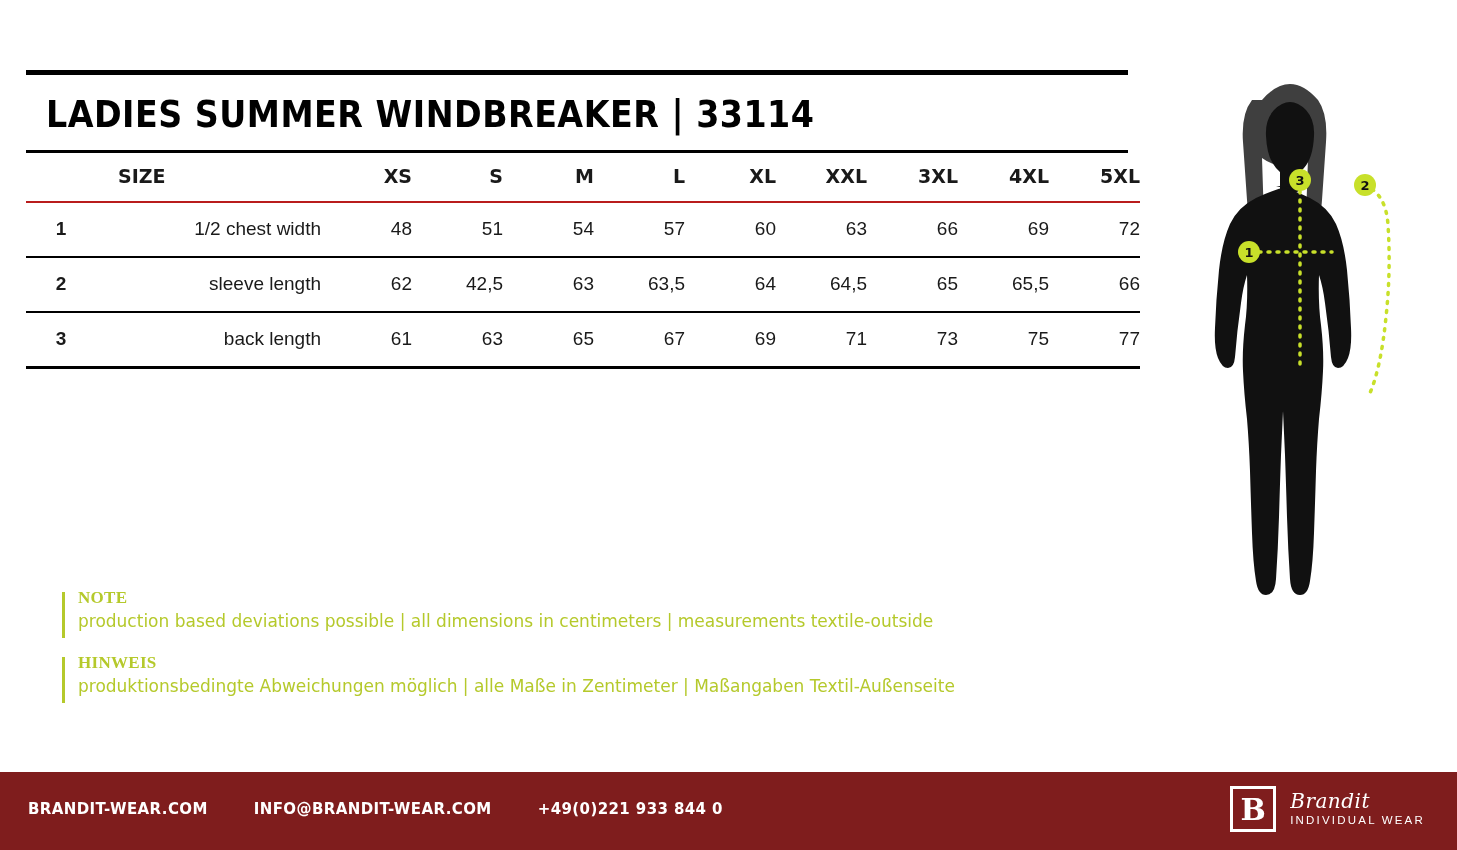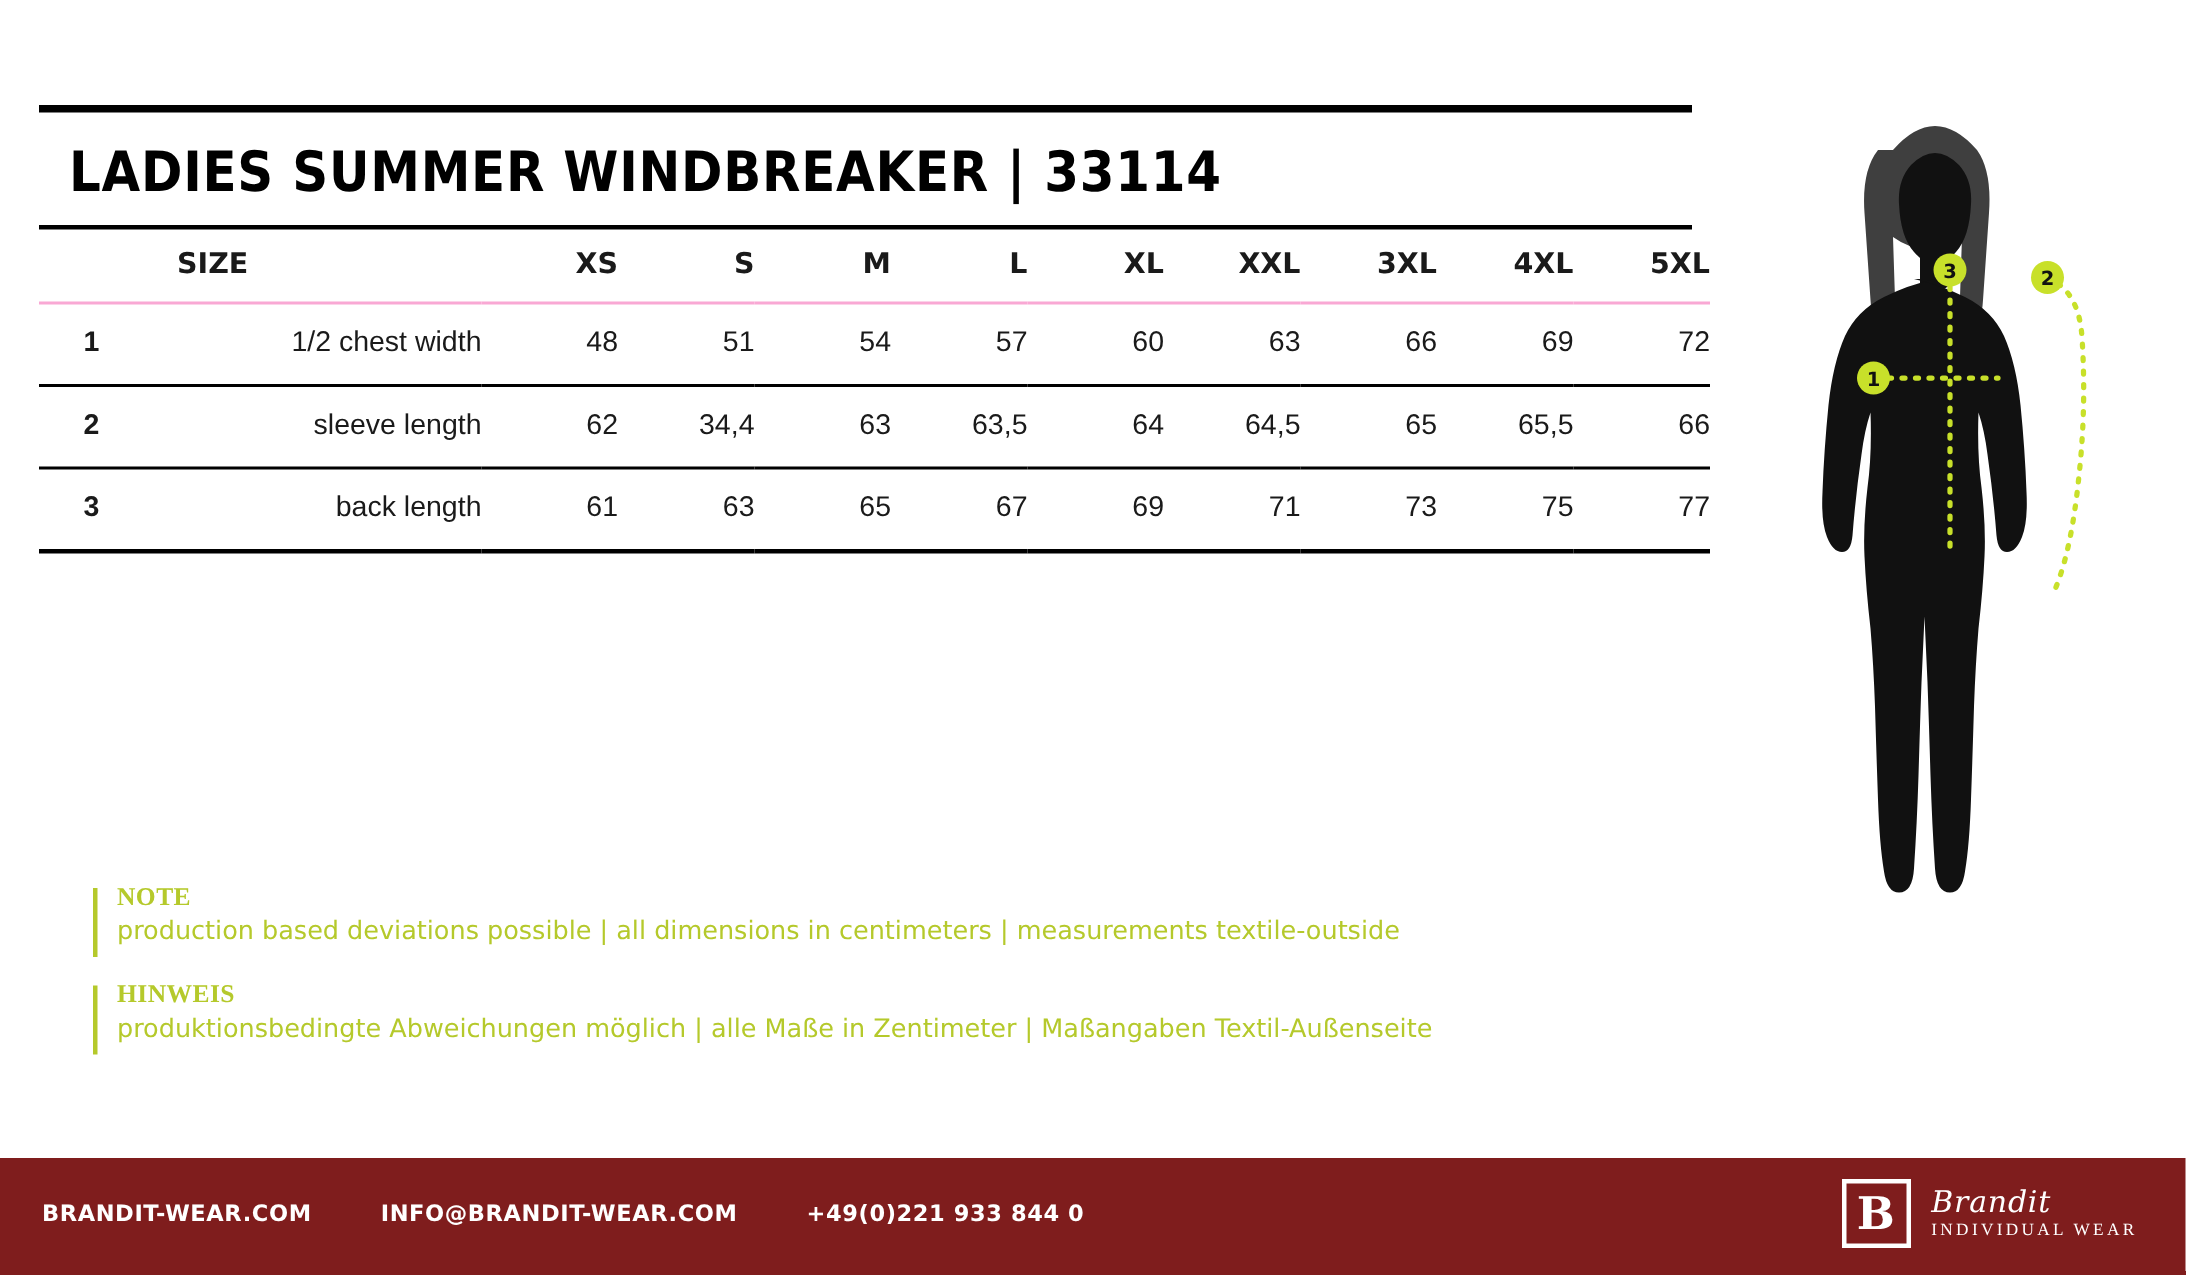--- a/index.html
+++ b/index.html
@@ -57,21 +57,21 @@
     border: none;
     text-align: right;
     color: #1a1a1a;
   }
   table.size-table thead th {
     font-size: 19px;
     font-weight: bold;
     padding: 12px 0 14px 0;
     font-family: "DejaVu Sans", sans-serif;
   }
-  table.size-table thead tr { border-bottom: 2px solid #f9a8d4; margin-top: 39px; }
+  table.size-table thead tr { border-bottom: 2px solid #b91c1c; margin-top: 39px; }
   table.size-table tbody tr { border-bottom: 2px solid #000; }
   table.size-table tbody tr:last-child { border-bottom: 3px solid #000; }
   table.size-table tbody td {
     font-size: 19px;
     padding: 15px 0 16px 0;
     font-weight: normal;
   }
   .col-num { width: 70px; text-align: center !important; font-weight: bold !important; font-size: 19px; }
   .col-label { width: 225px; text-align: right; padding-left: 22px !important; }
   .col-size { width: 91px; }
@@ -149,21 +149,21 @@
     font-family: "DejaVu Serif", serif;
     font-style: italic;
     font-size: 20px;
     font-weight: normal;
     letter-spacing: 0.5px;
   }
   .brand-tag {
     font-size: 11.5px;
     letter-spacing: 2.2px;
     text-align: center;
-    font-family: Liberation Serif, serif;
+    font-family: Liberation Sans, sans-serif;
     margin-top: 2px;
   }
 </style>
 </head>
 <body>
 
 <div class="sheet">
 
   <div class="table-block">
     <div class="rule-top"></div>
@@ -197,21 +197,21 @@
           <td class="col-size">60</td>
           <td class="col-size">63</td>
           <td class="col-size">66</td>
           <td class="col-size">69</td>
           <td class="col-size">72</td>
         </tr>
         <tr>
           <td class="col-num">2</td>
           <td class="col-label">sleeve length</td>
           <td class="col-size">62</td>
-          <td class="col-size">34,4</td>
+          <td class="col-size">42,5</td>
           <td class="col-size">63</td>
           <td class="col-size">63,5</td>
           <td class="col-size">64</td>
           <td class="col-size">64,5</td>
           <td class="col-size">65</td>
           <td class="col-size">65,5</td>
           <td class="col-size">66</td>
         </tr>
         <tr>
           <td class="col-num">3</td>

